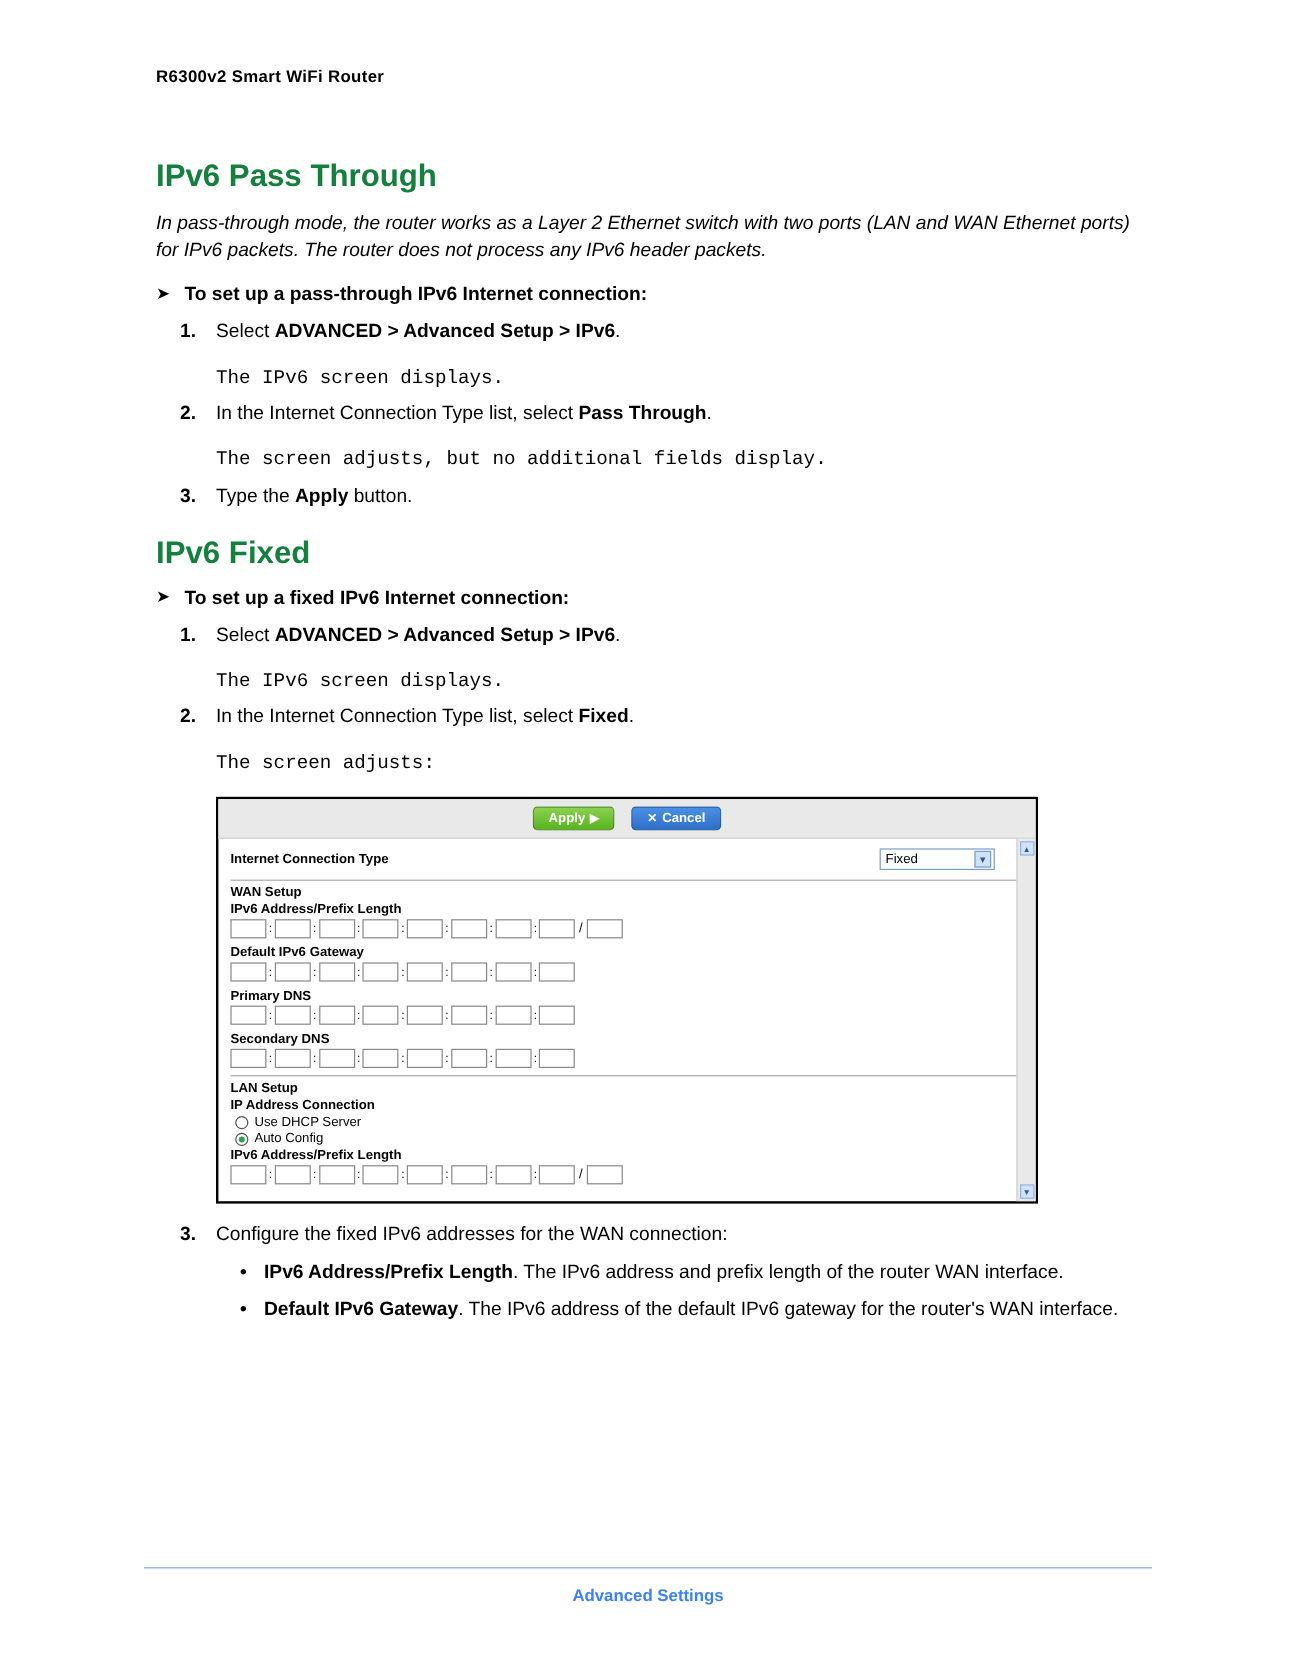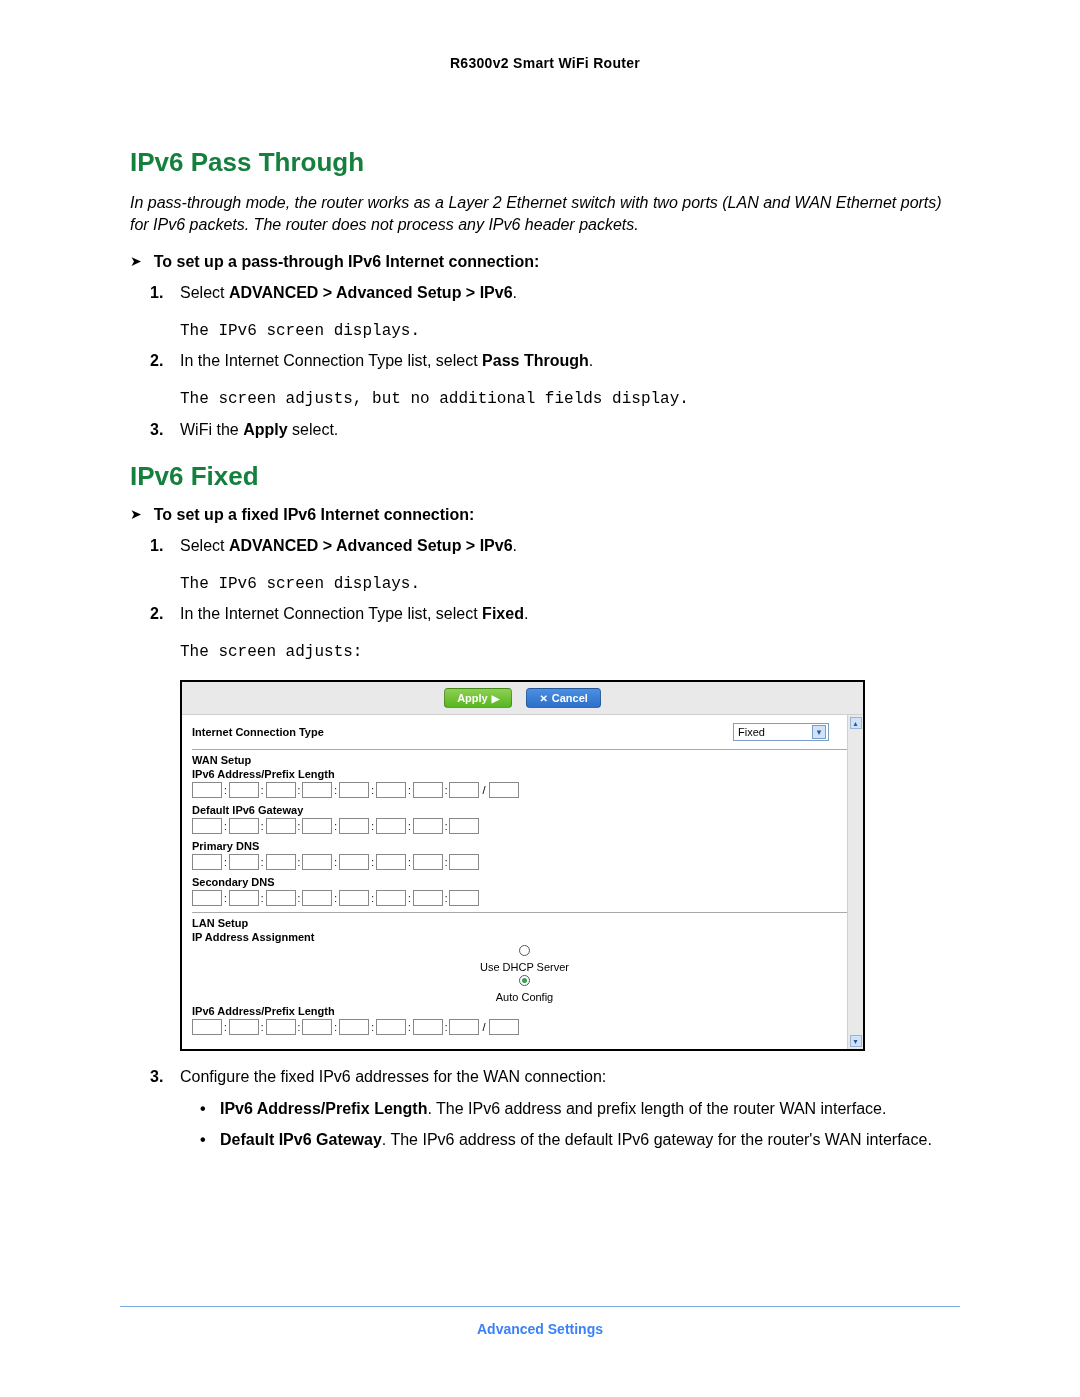--- a/index.html
+++ b/index.html
@@ -8,24 +8,24 @@
     background: #fff;
     width: 1080px;
     height: 1397px;
     position: relative;
     color: #000;
   }
   .page {
     padding: 55px 120px 0 130px;
   }
   .doc-header {
-    text-align: center;
+    text-align: left;
     font-weight: bold;
     font-size: 14px;
-    margin-bottom: 76px;
+    margin-bottom: 60px;
     letter-spacing: 0.3px;
   }
   h2.section {
     color: #15803d;
     font-size: 26px;
     font-weight: bold;
     margin: 20px 0 14px 0;
   }
   p.body {
     font-size: 16px;
@@ -152,21 +152,21 @@
   .grp-title { font-weight: bold; margin: 4px 0 2px 0; }
   .lbl { font-weight: bold; font-size: 11px; margin-top: 2px; }
   .segrow { display: flex; align-items: center; gap: 0; margin: 2px 0 6px 0; }
   .segrow .seg {
     width: 30px; height: 16px;
     border: 1px solid #888;
     background: #fff;
   }
   .segrow .colon { padding: 0 2px; font-size: 10px; }
   .segrow .slash { padding: 0 3px; }
-  .radio-row { display: flex; align-items: center; gap: 5px; margin: 2px 0; padding-left: 4px; flex-direction: column; }
+  .radio-row { display: flex; align-items: center; gap: 5px; margin: 2px 0; padding-left: 4px; }
   .radio {
     width: 11px; height: 11px; border-radius: 50%;
     border: 1px solid #555; background: #fff;
     display: inline-flex; align-items: center; justify-content: center;
   }
   .radio .dot { width: 5px; height: 5px; border-radius: 50%; background: #2da44e; }
   .scroll-track {
     position: absolute;
     top: 0; right: 0; bottom: 0;
     width: 16px;
@@ -228,21 +228,21 @@
       <span><span>Select </span><span class="bold">ADVANCED &gt; Advanced Setup &gt; IPv6</span><span>.</span></span>
       <span class="sub">The IPv6 screen displays.</span>
     </li>
     <li>
       <span class="num">2.</span>
       <span><span>In the Internet Connection Type list, select </span><span class="bold">Pass Through</span><span>.</span></span>
       <span class="sub">The screen adjusts, but no additional fields display.</span>
     </li>
     <li>
       <span class="num">3.</span>
-      <span><span>WiFi the </span><span class="bold">Apply</span><span> select.</span></span>
+      <span><span>Type the </span><span class="bold">Apply</span><span> button.</span></span>
     </li>
   </ol>
 
   <h2 class="section">IPv6 Fixed</h2>
 
   <div class="proc-head">
     <span class="proc-arrow">➤</span>
     <b>To set up a fixed IPv6 Internet connection:</b>
   </div>
 
@@ -360,21 +360,21 @@
           <span class="colon">:</span>
           <span class="seg"></span>
           <span class="colon">:</span>
           <span class="seg"></span>
           <span class="colon">:</span>
           <span class="seg"></span>
       </div>
 
       <hr class="sep">
       <div class="grp-title">LAN Setup</div>
-      <div class="lbl">IP Address Assignment</div>
+      <div class="lbl">IP Address Connection</div>
       <div class="radio-row">
         <span class="radio"></span>
         <span>Use DHCP Server</span>
       </div>
       <div class="radio-row">
         <span class="radio">
             <span class="dot"></span>
           </span>
         <span>Auto Config</span>
       </div>

